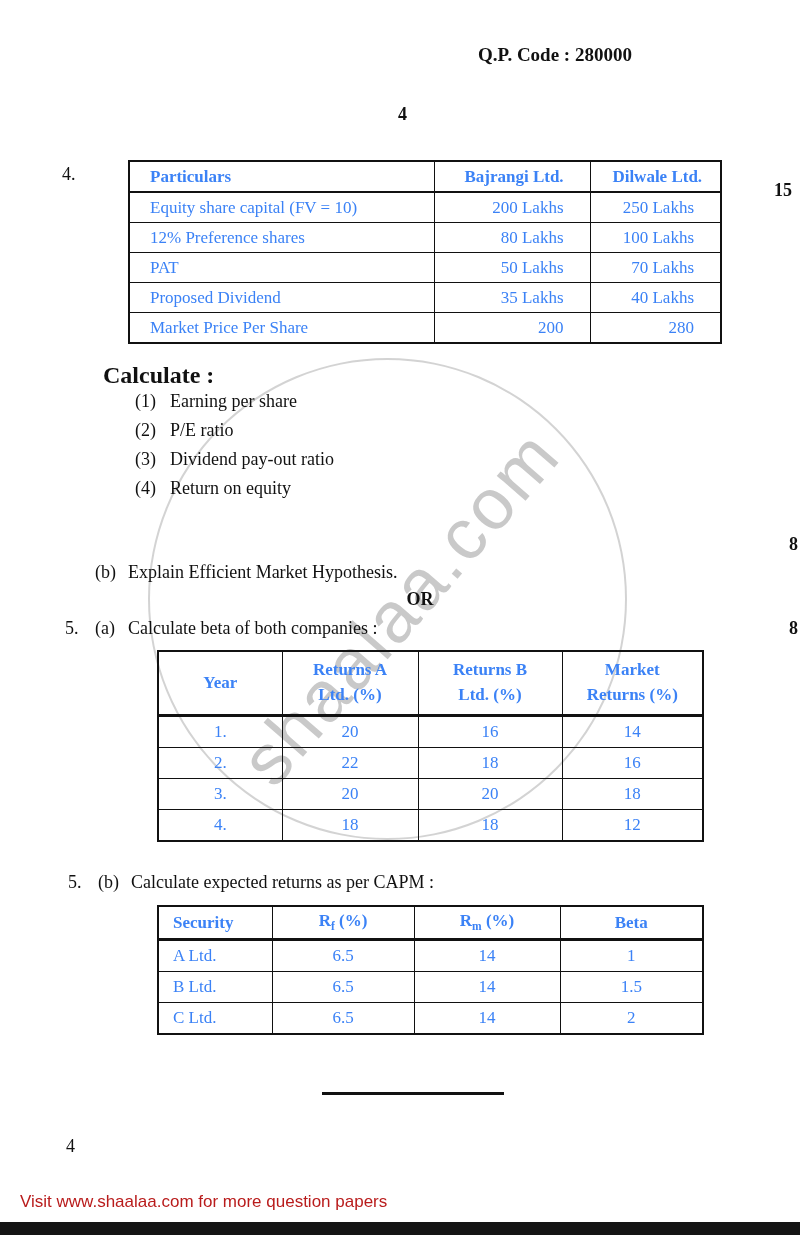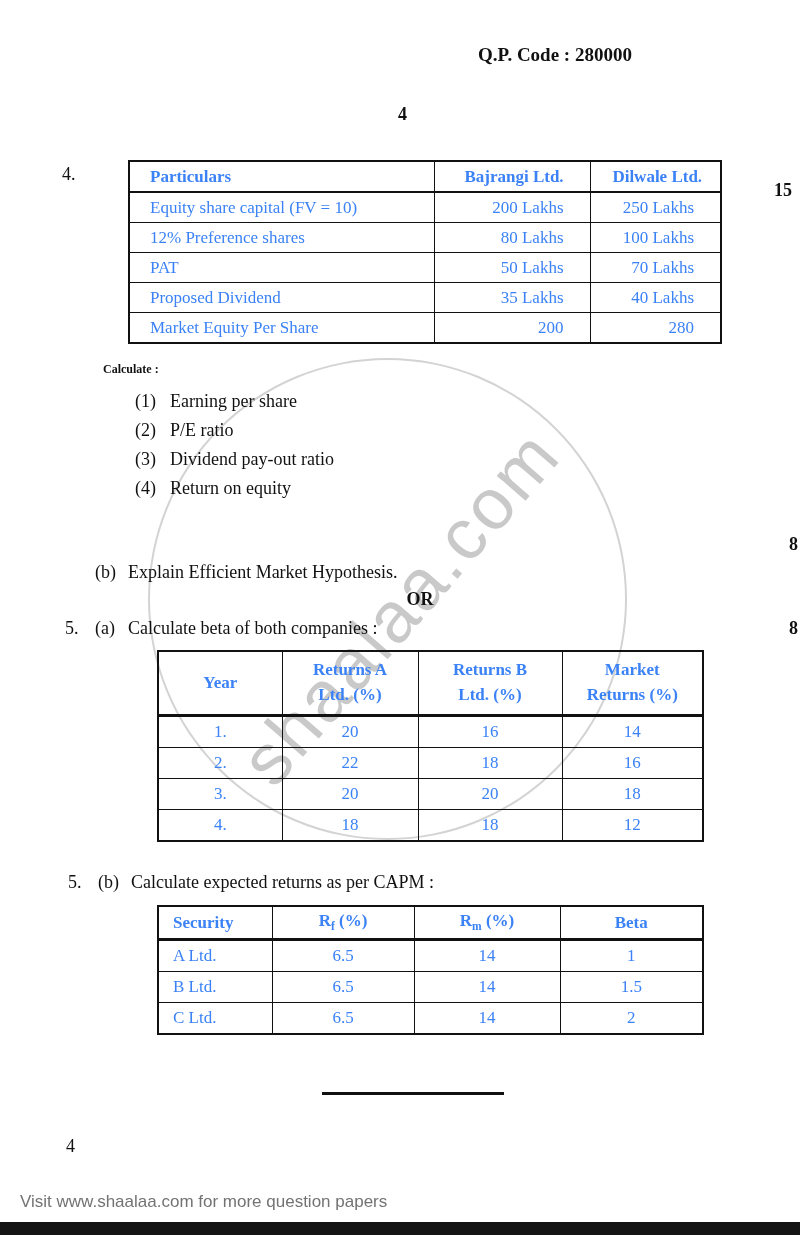--- a/index.html
+++ b/index.html
@@ -69,33 +69,33 @@
   .t2 th { height: 62px; text-align: center; white-space: pre-line; border-bottom: 3px solid #111; line-height: 1.45; }
   .t2 td { height: 30px; text-align: center; }
 
   .t3 { position: absolute; left: 157px; top: 905px; border: 2px solid #111; }
   .t3 th { height: 31px; text-align: center; border-bottom: 3px solid #111; }
   .t3 td { height: 30px; text-align: center; }
   .t3 .left { text-align: left; padding-left: 14px; }
   sub { font-size: 0.68em; }
 
   
-  .calc-head { position: absolute; left: 103px; top: 362px; font-size: 12px; font-weight: 700; }
+  .calc-head { position: absolute; left: 103px; top: 362px; font-size: 24px; font-weight: 700; }
   .calc-item { position: absolute; left: 135px; font-size: 18px; }
   .calc-item .inum { display: inline-block; width: 35px; }
 
   .or-label { position: absolute; left: 0; top: 589px; width: 800px; text-align: center; font-size: 18px; font-weight: 700; margin-left: 20px; }
 
   
   .end-rule { position: absolute; left: 322px; top: 1092px; width: 182px; height: 3px; background: #111; }
   .pg-bottom { position: absolute; left: 66px; top: 1136px; font-size: 18px; }
   .footer-text {
     position: absolute; left: 20px; top: 1192px;
     font-family: "Liberation Sans", sans-serif;
-    font-size: 17px; color: #737373;
+    font-size: 17px; color: #b91c1c;
   }
   .bottom-bar { position: absolute; left: 0; bottom: 0; width: 800px; height: 13px; background: #141414; }
 </style>
 </head>
 <body>
 
 <div class="page">
 
   <div class="wm-circle"></div>
   <div class="wm-text">shaalaa.com</div>
@@ -134,21 +134,21 @@
         <td class="left">PAT</td>
         <td class="num">50 Lakhs</td>
         <td class="num">70 Lakhs</td>
       </tr>
       <tr>
         <td class="left">Proposed Dividend</td>
         <td class="num">35 Lakhs</td>
         <td class="num">40 Lakhs</td>
       </tr>
       <tr>
-        <td class="left">Market Equity Per Share</td>
+        <td class="left">Market Price Per Share</td>
         <td class="num">200</td>
         <td class="num">280</td>
       </tr>
     </tbody>
   </table>
 
   <div class="calc-head">Calculate :</div>
   <div class="calc-item" style="top:391px;">
     <span class="inum">(1)</span><span>Earning per share</span>
   </div>

